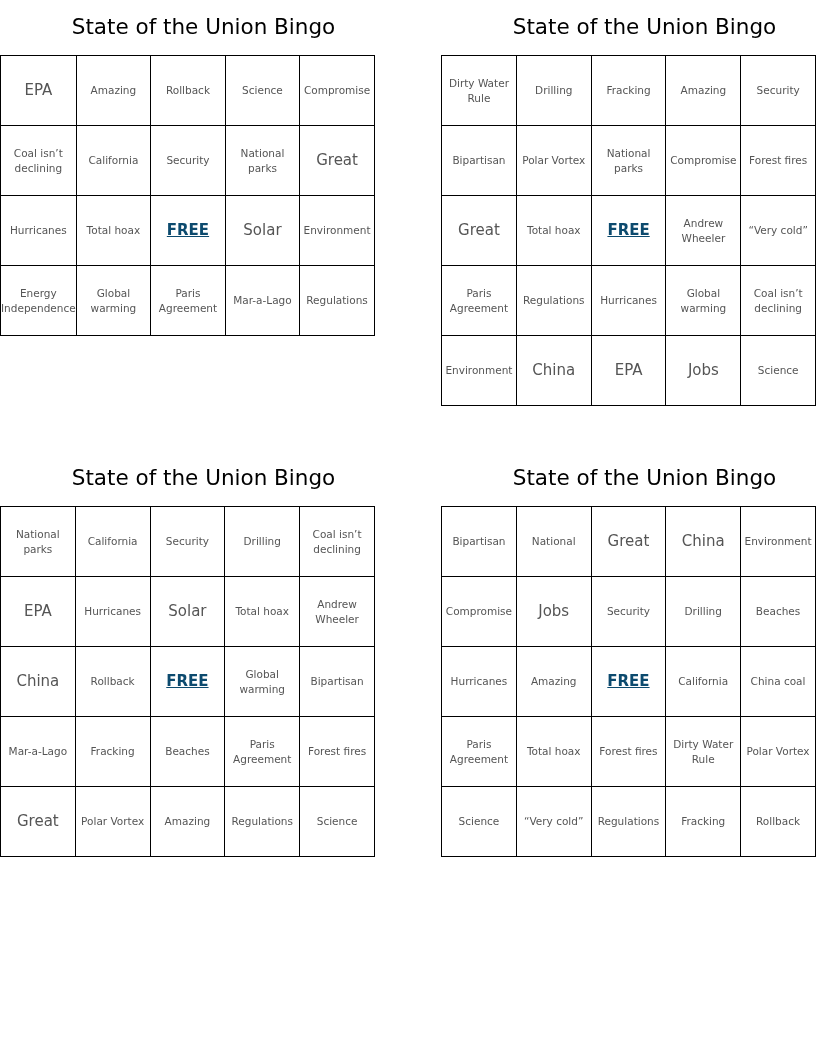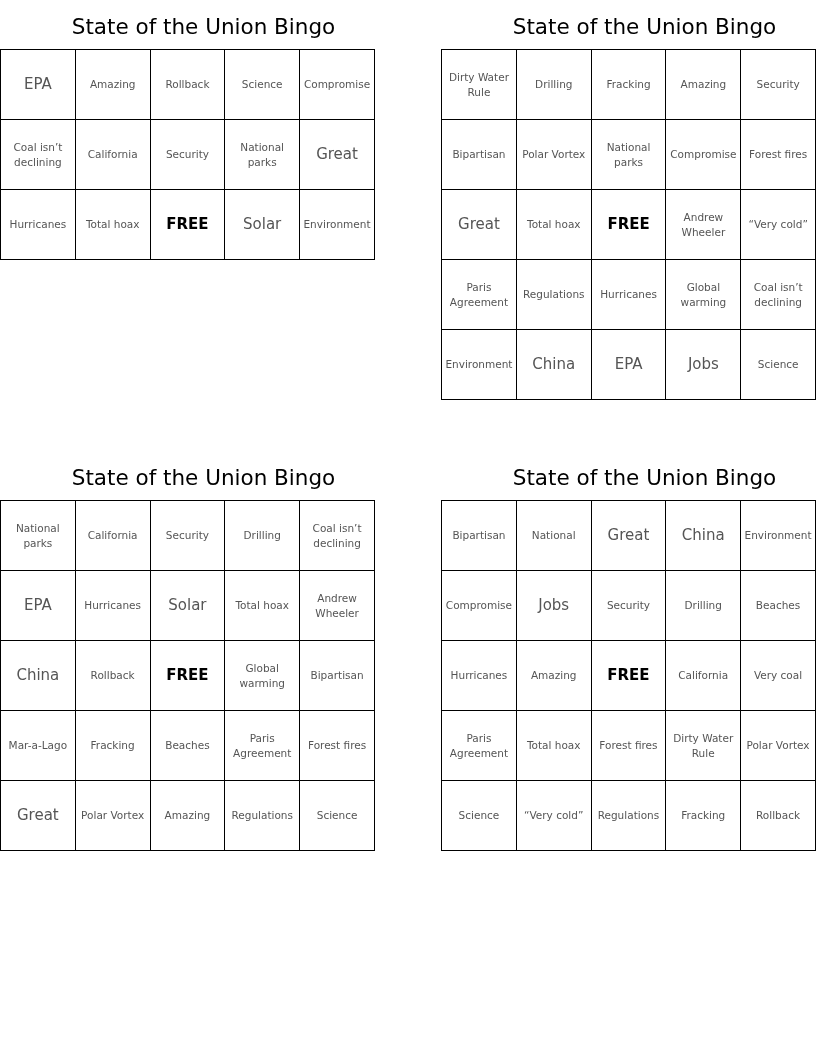--- a/index.html
+++ b/index.html
@@ -1,25 +1,25 @@
 <!DOCTYPE html>
 <html><head>
   <meta charset="utf-8">
   <style>
     html, body { margin: 0; padding: 0; background: #ffffff; }
     body { width: 816px; height: 1056px; position: relative; overflow: hidden;
            font-family: "DejaVu Sans", sans-serif; }
     .card { position: absolute; width: 375px; }
     .card-title { position: absolute; left: 0; width: 375px; top: 12px; text-align: center;
                   font-size: 21.5px; color: #000000; line-height: 30px; white-space: nowrap; margin-left: 16px; }
-    .grid { position: absolute; top: 49px; left: 0; border-collapse: collapse; table-layout: fixed; border-radius: 29px; }
+    .grid { position: absolute; top: 55px; left: 0; border-collapse: collapse; table-layout: fixed; border-radius: 29px; }
     .grid td { width: 74px; height: 69px; border: 1px solid #000000; padding: 0; text-align: center;
                vertical-align: middle; color: #555555; font-size: 10.5px; line-height: 15px; overflow: hidden; }
     .grid td.big { font-size: 15px; color: #555555; }
-    .grid td.free { font-size: 15px; font-weight: bold; color: #000000; }
+    .grid td.free { font-size: 15px; font-weight: bold; text-decoration: underline; color: #0c4a6e; }
   </style>
 </head>
 <body>
 
 <div class="card" style="left:0px; top:0px;">
   <div class="card-title">State of the Union Bingo</div>
   <table class="grid">
     <tbody>
         <tr>
       <td class="big">EPA</td>
@@ -34,20 +34,27 @@
       <td>Security</td>
       <td>National parks</td>
       <td class="big">Great</td>
     </tr>
     <tr>
       <td>Hurricanes</td>
       <td>Total hoax</td>
       <td class="free">FREE</td>
       <td class="big">Solar</td>
       <td>Environment</td>
+    </tr>
+    <tr>
+      <td>Energy Independence</td>
+      <td>Global warming</td>
+      <td>Paris Agreement</td>
+      <td>Mar-a-Lago</td>
+      <td>Regulations</td>
     </tr>
   </tbody>
     </table>
 </div>
 
 <div class="card" style="left:441px; top:0px;">
   <div class="card-title">State of the Union Bingo</div>
   <table class="grid">
     <tbody>
         <tr>
@@ -148,21 +155,21 @@
       <td class="big">Jobs</td>
       <td>Security</td>
       <td>Drilling</td>
       <td>Beaches</td>
     </tr>
     <tr>
       <td>Hurricanes</td>
       <td>Amazing</td>
       <td class="free">FREE</td>
       <td>California</td>
-      <td>Very coal</td>
+      <td>China coal</td>
     </tr>
     <tr>
       <td>Paris Agreement</td>
       <td>Total hoax</td>
       <td>Forest fires</td>
       <td>Dirty Water Rule</td>
       <td>Polar Vortex</td>
     </tr>
     <tr>
       <td>Science</td>

